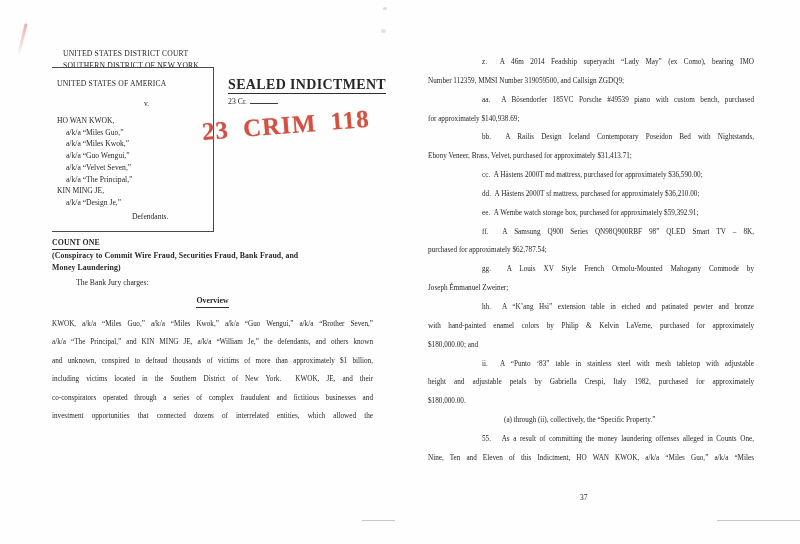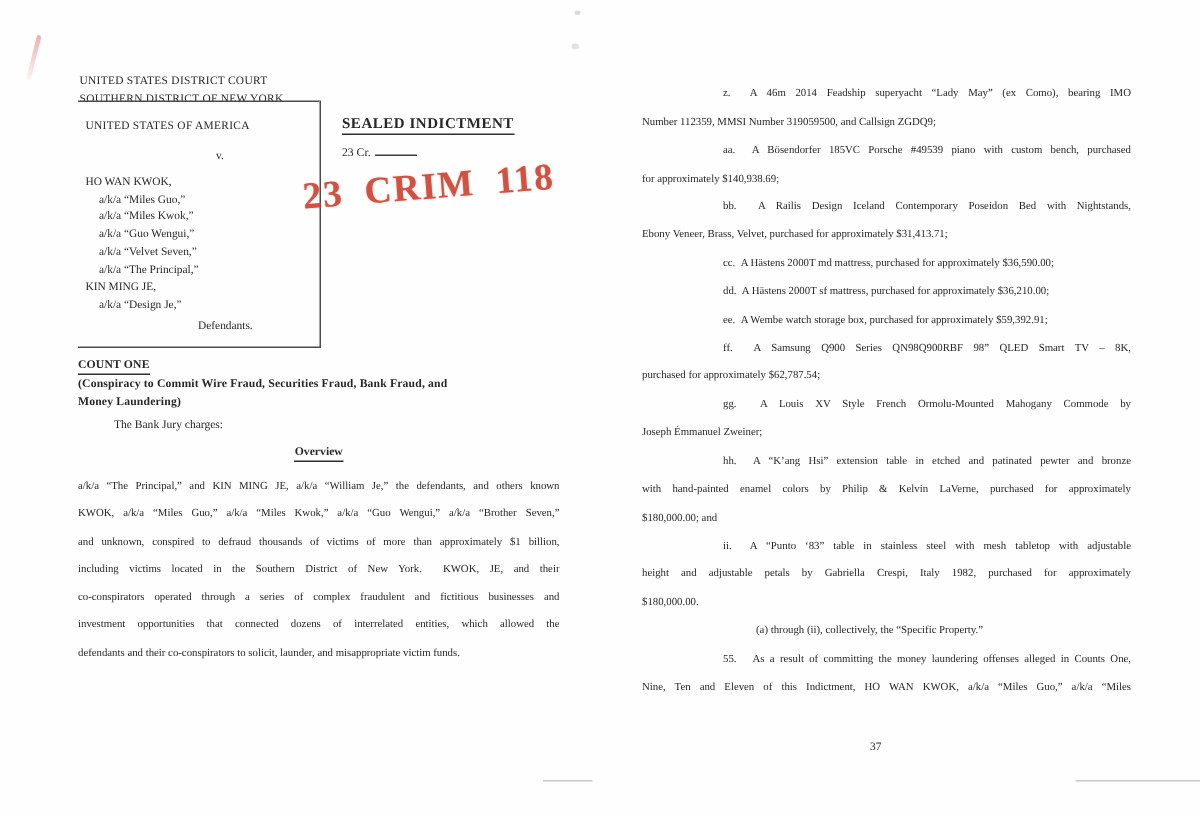--- a/index.html
+++ b/index.html
@@ -17,30 +17,30 @@
   .pen-mark { left:21px; top:23px; width:3px; height:31px; transform:rotate(14deg);
     background:linear-gradient(to bottom, rgba(222,108,108,.55), rgba(238,170,170,.10)); border-radius:2px; }
   .speck { border-radius:50%; }
   .s1 { left:383px; top:7px;  width:4px; height:3px; background:#dadada; }
   .s2 { left:381px; top:29px; width:5px; height:4px; background:#e2e2e2; }
   .edge { height:1px; background:#c8c8c8; }
   .e1 { left:362px; top:520px; width:33px; }
   .e2 { left:717px; top:520px; width:83px; }
 
   
-  .court      { left:53px;  top:48px;  font-size:7.6px; line-height:11.6px; letter-spacing:.2px; }
+  .court      { left:63px;  top:48px;  font-size:7.6px; line-height:11.6px; letter-spacing:.2px; }
   .rule-top    { left:52px; top:67px;  width:161px; height:1px; }
   .rule-right  { left:213px; top:67px; width:1px;  height:165px; }
   .rule-bottom { left:52px; top:231px; width:162px; height:1px; }
   .plaintiff  { left:57px;  top:79px;  font-size:7.6px; letter-spacing:.2px; }
   .versus     { left:144px; top:99px;  font-size:7.6px; }
   .kwok       { left:57px;  top:115px; font-size:7.6px; line-height:11.7px; }
   .je         { left:57px;  top:185px; font-size:7.6px; line-height:11.7px; }
   .defendants { left:132px; top:212px; font-size:7.6px; }
-  .sealed     { left:228px; top:77px;  font-size:10px; letter-spacing:.35px; }
+  .sealed     { left:228px; top:77px;  font-size:14px; letter-spacing:.35px; }
   .caseno     { left:228px; top:96px;  font-size:7.8px; }
   .blank { display:inline-block; width:28px; height:7px; border-bottom:1px solid #3c3c3c; margin-left:3px; }
   .stamp {
     position:absolute; left:202px; top:118px; width:195px; white-space:nowrap;
     transform:rotate(-4.5deg); transform-origin:left center;
     font-weight:bold; font-size:25px; letter-spacing:1px; word-spacing:7px;
     opacity:.92; text-shadow:0 0 1px rgba(207,68,51,.5);
   }
   .countblock  { left:52px; top:237px; width:321px; text-align:left; font-size:7.8px; line-height:12.2px; letter-spacing:.1px; }
   .charges     { left:76px; top:278px; font-size:7.7px; }
@@ -104,27 +104,26 @@
       <div class="bold">Money Laundering)</div>
     </div>
 
     <div class="abs charges">The Bank Jury charges:</div>
 
     <div class="abs overviewwrap">
       <span class="u bold">Overview</span>
     </div>
 
     <div class="abs para linegrid">
+        <div class="dline just">KWOK, a/k/a “Miles Guo,” a/k/a “Miles Kwok,” a/k/a “Guo Wengui,” a/k/a “Brother Seven,”</div>
         <div class="dline just">a/k/a “The Principal,” and KIN MING JE, a/k/a “William Je,” the defendants, and others known</div>
-        <div class="dline just">KWOK, a/k/a “Miles Guo,” a/k/a “Miles Kwok,” a/k/a “Guo Wengui,” a/k/a “Brother Seven,”</div>
         <div class="dline just">and unknown, conspired to defraud thousands of victims of more than approximately $1 billion,</div>
         <div class="dline just">including victims located in the Southern District of New York.&nbsp; KWOK, JE, and their</div>
         <div class="dline just">co-conspirators operated through a series of complex fraudulent and fictitious businesses and</div>
         <div class="dline just">investment opportunities that connected dozens of interrelated entities, which allowed the</div>
-        <div class="dline">defendants and their co-conspirators to solicit, launder, and misappropriate victim funds.</div>
       </div>
   </section>
 
   <section>
     <div class="abs rbody linegrid">
         <div class="dline just" style="padding-left: 54px;">z.&nbsp;&nbsp;A 46m 2014 Feadship superyacht “Lady May” (ex Como), bearing IMO</div>
         <div class="dline">Number 112359, MMSI Number 319059500, and Callsign ZGDQ9;</div>
         <div class="dline just" style="padding-left: 54px;">aa.&nbsp;&nbsp;A Bösendorfer 185VC Porsche #49539 piano with custom bench, purchased</div>
         <div class="dline">for approximately $140,938.69;</div>
         <div class="dline just" style="padding-left: 54px;">bb.&nbsp;&nbsp;A Railis Design Iceland Contemporary Poseidon Bed with Nightstands,</div>

